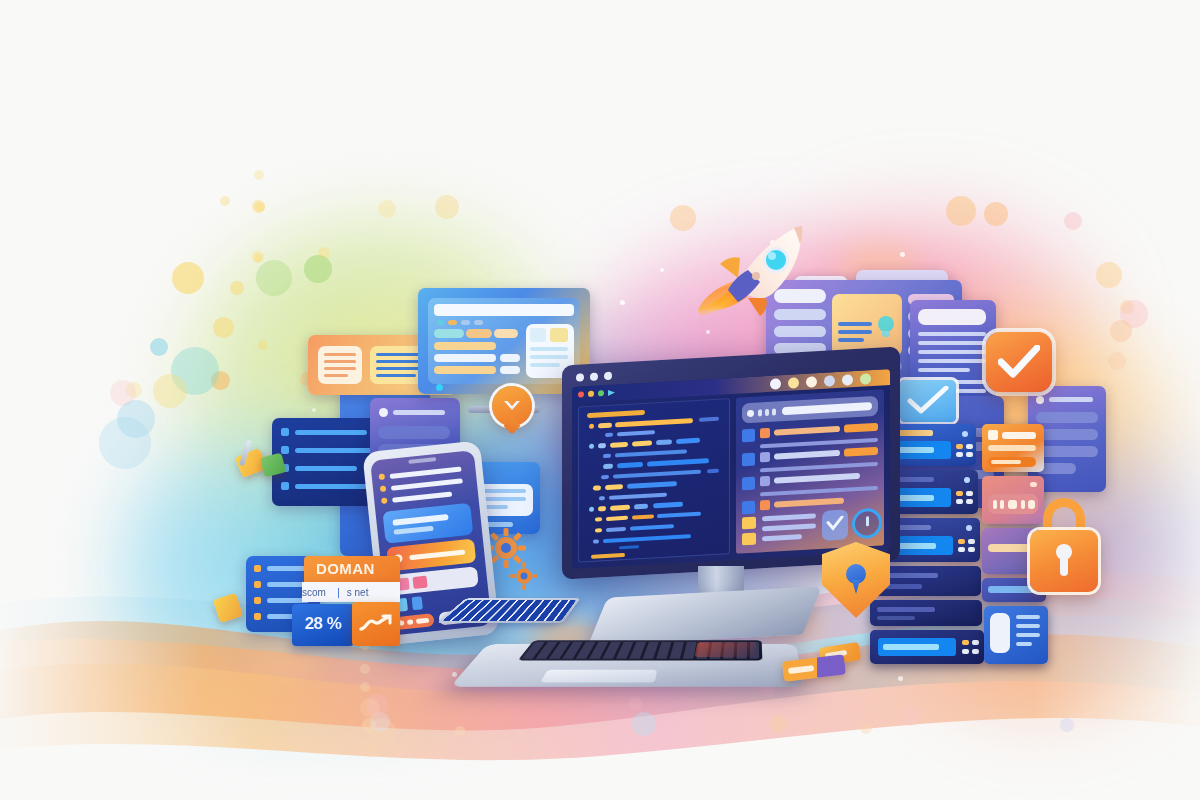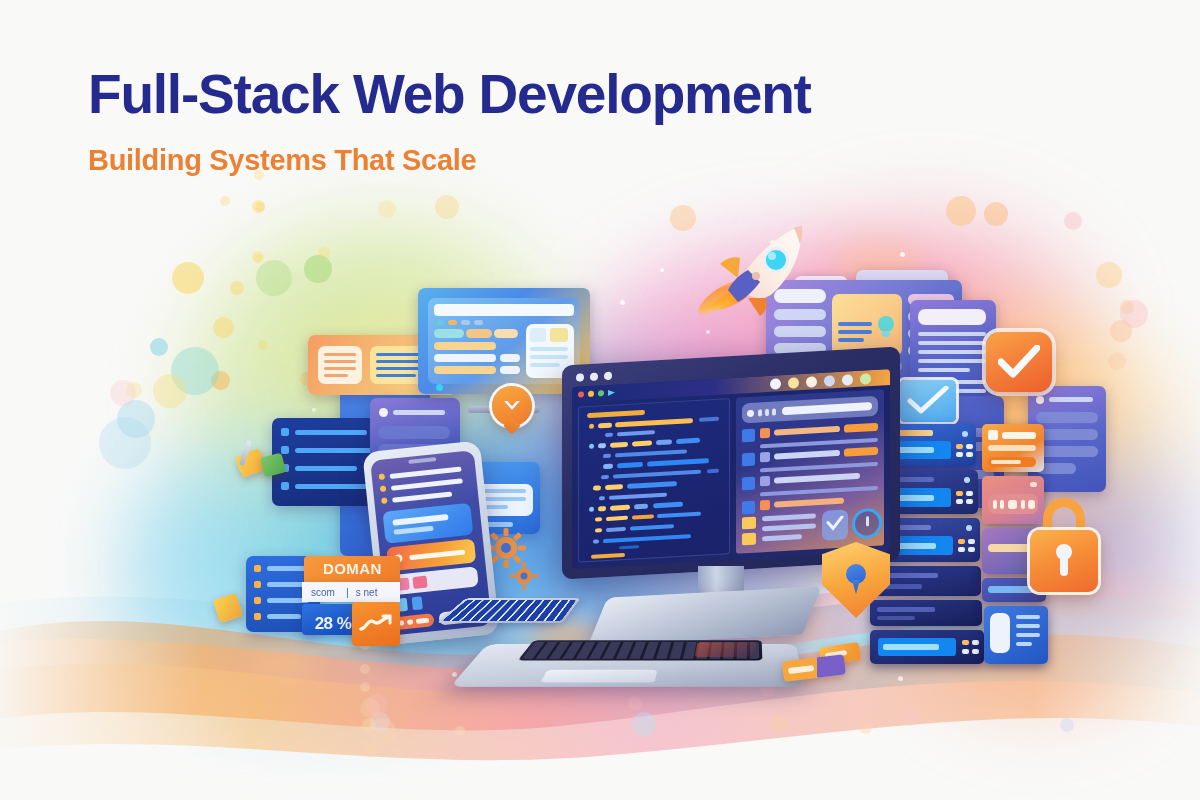--- a/index.html
+++ b/index.html
@@ -294,24 +294,20 @@
     <div class="dot" style="left:364px;top:744px;width:14px;height:14px;background:rgba(250,216,178,.2);"></div>
     <div class="dot" style="left:370px;top:712px;width:20px;height:20px;background:rgba(222,230,250,.3);"></div>
     <div class="dot" style="left:366px;top:694px;width:22px;height:22px;background:rgba(246,190,200,.3);"></div>
     <div class="dot" style="left:360px;top:698px;width:20px;height:20px;background:rgba(250,216,178,.25);"></div>
     <div class="dot" style="left:632px;top:712px;width:24px;height:24px;background:rgba(184,226,244,.4);"></div>
     <div class="dot" style="left:628px;top:696px;width:14px;height:14px;background:rgba(246,186,196,.4);"></div>
     <div class="dot" style="left:1060px;top:718px;width:14px;height:14px;background:rgba(206,210,248,.4);"></div>
     <div class="dot" style="left:900px;top:706px;width:20px;height:20px;background:rgba(250,200,200,.35);"></div>
   </div>
 
-  <div class="headings">
-    <div id="page-title">Full-Stack Web Development</div>
-    <div id="page-subtitle">Building Systems That Scale</div>
-  </div>
 
   <div class="panel" style="left:308px;top:335px;width:148px;height:60px;z-index:24;
               background:linear-gradient(120deg,#f79c62,#f4b872 45%,#f9d889);">
     <div class="panel" style="left:10px;top:11px;width:44px;height:38px;background:#fdf2e0;box-shadow:none;">
       <div class="line" style="left:6px;top:7px;width:32px;height:3px;background:#f0a572;"></div>
       <div class="line" style="left:6px;top:14px;width:32px;height:3px;background:#f0a572;"></div>
       <div class="line" style="left:6px;top:21px;width:32px;height:3px;background:#f0a572;"></div>
       <div class="line" style="left:6px;top:28px;width:24px;height:3px;background:#f0a572;"></div>
     </div>
     <div class="panel" style="left:62px;top:11px;width:72px;height:38px;background:#fbe59c;box-shadow:none;">
@@ -582,31 +578,31 @@
   </div>
 
 
   <div style="position:absolute;left:243px;top:440px;width:5px;height:26px;z-index:60;transform:rotate(18deg);
               background:linear-gradient(180deg,#e3e9f4,#a9b4cc);border-radius:2px;"></div>
 
   <div style="position:absolute;left:288px;top:556px;width:112px;height:92px;z-index:70;">
 
     <div style="position:absolute;left:16px;top:0;width:96px;height:26px;border-radius:4px 4px 0 0;
                 background:linear-gradient(150deg,#f79a3c,#ef7a2a);box-shadow:0 3px 9px rgba(120,55,20,.3);">
-      <div style="position:absolute;left:19px;top:4px;font-size:15px;font-weight:bold;color:#fdf3e6;letter-spacing:.4px;">DOMAN</div>
+      <div style="position:absolute;left:12px;top:4px;font-size:15px;font-weight:bold;color:#fdf3e6;letter-spacing:.4px;">DOMAN</div>
     </div>
 
     <div style="position:absolute;left:14px;top:26px;width:98px;height:20px;background:#f4f6fb;
                 box-shadow:0 2px 7px rgba(60,60,110,.25);display:flex;align-items:center;">
-      <span style="font-size:10px;color:#49619c;margin-left:9px;">scom</span>
+      <span style="font-size:10px;color:#49619c;">scom</span>
       <span style="font-size:11px;color:#3f6fd2;margin-left:11px;">|</span>
       <span style="font-size:10px;color:#49619c;margin-left:7px;">s net</span>
     </div>
 
-    <div style="position:absolute;left:14px;top:48px;width:62px;height:31px;border-radius:4px;
+    <div style="position:absolute;left:4px;top:48px;width:62px;height:42px;border-radius:4px;
                 background:linear-gradient(160deg,#2f73e2,#1048b7);box-shadow:0 4px 11px rgba(20,50,130,.4);">
       <div style="position:absolute;left:0;right:0;top:10px;text-align:center;font-size:17px;font-weight:bold;
                   color:#eaf3ff;letter-spacing:-.5px;">28 %</div>
     </div>
 
     <div style="position:absolute;left:64px;top:46px;width:48px;height:44px;border-radius:4px;
                 background:linear-gradient(160deg,#f79330,#ea6e1f);box-shadow:0 4px 11px rgba(120,55,20,.38);">
       <svg style="position:absolute;left:7px;top:12px;" width="34" height="20" viewBox="0 0 34 20">
         <path d="M2 15 C7 15 9 4 15 8 C20 12 23 4 30 3" stroke="#fff6ec" stroke-width="3.4" fill="none" stroke-linecap="round"></path>
         <path d="M24 2 L31 2 L31 9" stroke="#fff6ec" stroke-width="3" fill="none" stroke-linecap="round"></path>

